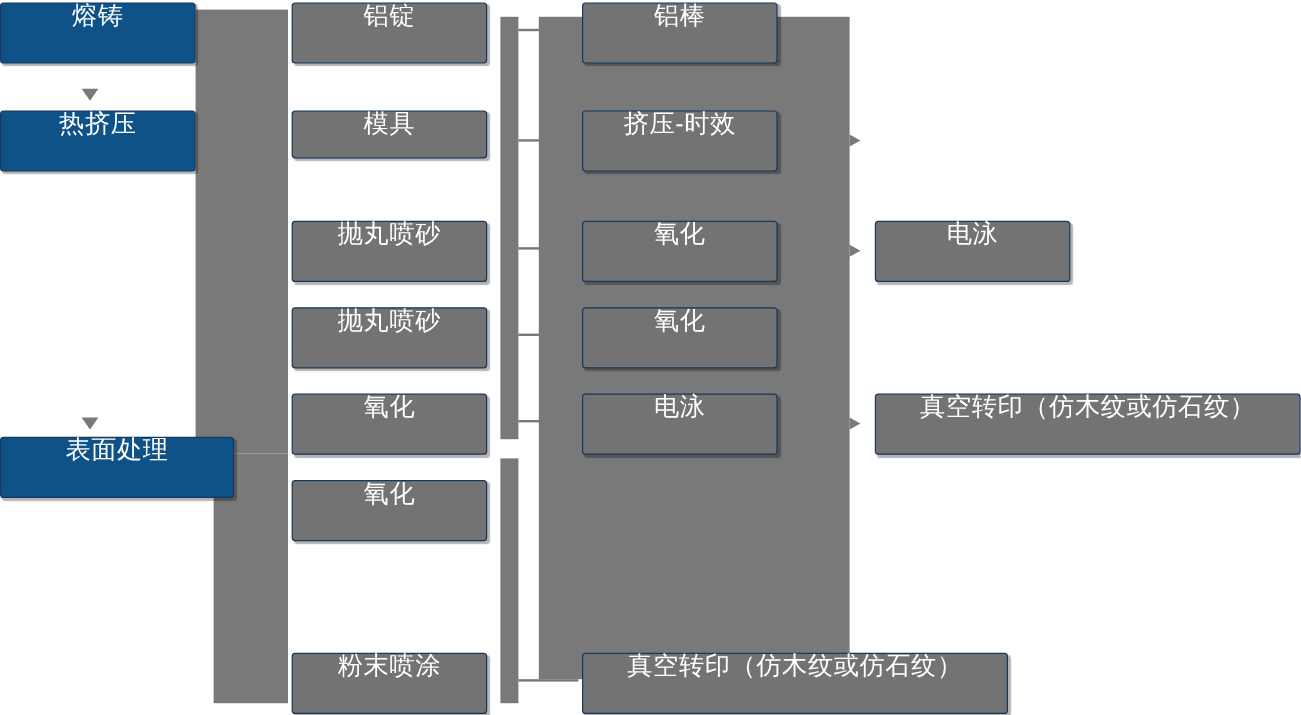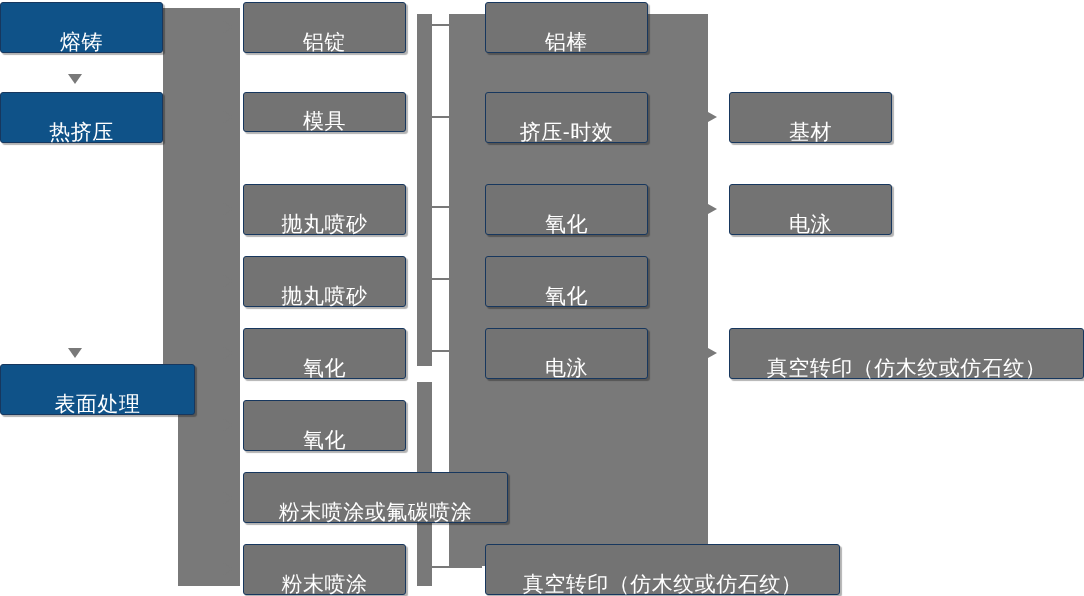--- a/index.html
+++ b/index.html
@@ -49,21 +49,21 @@
     position: absolute;
     background: #797979;
     height: 2px;
   }
 
   
   .node {
     position: absolute;
     box-sizing: border-box;
     display: flex;
-    align-items: flex-end;
+    align-items: flex-start;
     justify-content: center;
     color: #ffffff;
     border: 1px solid #17375e;
     border-radius: 3px;
     box-shadow: 2px 2px 1px rgba(0,0,0,0.30);
     font-size: 21px;
     line-height: 1;
     letter-spacing: 0.5px;
     white-space: nowrap;
     user-select: none;
@@ -140,23 +140,20 @@
   </div>
 
   <div class="node light" style="left:243px; top:328px; width:163px; height:51px;">
     <span>氧化</span>
   </div>
 
   <div class="node light" style="left:243px; top:400px; width:163px; height:51px;">
     <span>氧化</span>
   </div>
 
-  <div class="node light wide" style="left:243px; top:472px; width:265px; height:51px;">
-    <span>粉末喷涂或氟碳喷涂</span>
-  </div>
 
   <div class="node light" style="left:243px; top:544px; width:163px; height:51px;">
     <span>粉末喷涂</span>
   </div>
 
   <div class="node light" style="left:485px; top:92px; width:163px; height:51px;">
     <span>挤压-时效</span>
   </div>
 
   <div class="node light" style="left:485px; top:2px; width:163px; height:51px;">
@@ -172,23 +169,20 @@
   </div>
 
   <div class="node light" style="left:485px; top:328px; width:163px; height:51px;">
     <span>电泳</span>
   </div>
 
   <div class="node light wide" style="left:485px; top:544px; width:355px; height:51px;">
     <span>真空转印（仿木纹或仿石纹）</span>
   </div>
 
-  <div class="node light" style="left:729px; top:92px; width:163px; height:51px;">
-    <span>基材</span>
-  </div>
 
   <div class="node light" style="left:729px; top:184px; width:163px; height:51px;">
     <span>电泳</span>
   </div>
 
   <div class="node light wide" style="left:729px; top:328px; width:355px; height:51px;">
     <span>真空转印（仿木纹或仿石纹）</span>
   </div>
 
 </div>

